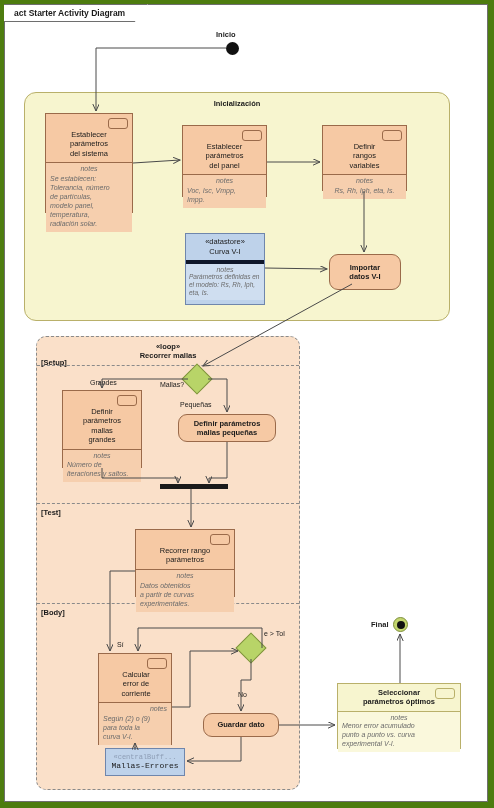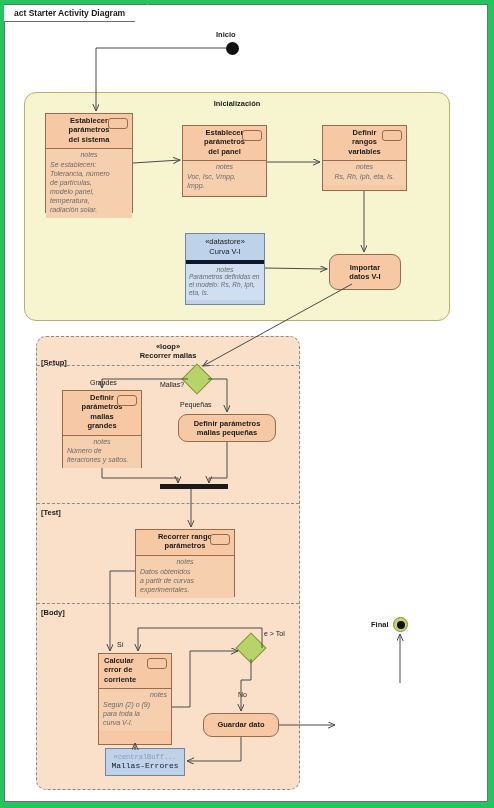--- a/index.html
+++ b/index.html
@@ -1,17 +1,17 @@
 <!DOCTYPE html>
 <html><head>
 <meta charset="utf-8">
 <style>
   html,body{margin:0;padding:0;background:#ffffff;}
   body{font-family:"Liberation Sans",sans-serif;}
-  #canvas{position:relative;width:494px;height:808px;overflow:hidden;background:#22c55e;}
+  #canvas{position:relative;width:494px;height:808px;overflow:hidden;background:#4d7c0f;}
 
   
   .frame{position:absolute;left:4px;top:4px;width:484px;height:798px;border:1px solid #6e6e6e;background:#fff;box-sizing:border-box;}
   .frame-tab{position:absolute;left:4px;top:4px;height:18px;box-sizing:border-box;
              border:1px solid #6e6e6e;border-left:none;background:#fff;padding:0 22px 0 10px;
              display:flex;align-items:center;font-size:8.5px;font-weight:bold;color:#1a1a1a;white-space:nowrap;}
   .frame-tab:after{content:"";position:absolute;right:-1px;top:-1px;width:0;height:0;
              border-left:14px solid transparent;border-bottom:19px solid #fff;}
   .frame-tab .clip{position:absolute;right:-1px;top:-1px;width:0;height:0;
              border-left:15px solid transparent;border-bottom:20px solid #6e6e6e;z-index:-1;}
@@ -20,21 +20,21 @@
   .grp-init{position:absolute;background:#f7f5cf;border:1px solid #b9b06a;border-radius:12px;}
   .grp-loop{position:absolute;background:#fae0c9;border:1px dashed #8a8a8a;border-radius:10px;}
   .grp-title{position:absolute;width:100%;text-align:center;font-size:7.5px;font-weight:bold;color:#1a1a1a;}
   .stereo{font-size:7.5px;font-weight:bold;color:#1a1a1a;text-align:center;}
 
   .seg-line{position:absolute;border-top:1px dashed #8a8a8a;left:0;width:100%;}
   .seg-label{position:absolute;font-size:7.5px;font-weight:bold;color:#1a1a1a;}
 
   
   .act{position:absolute;box-sizing:border-box;border:1px solid #9a6a4a;background:#f6c9a4;}
-  .act .hd{position:relative;padding:2px 3px 4px 3px;text-align:center;font-size:7.5px;font-weight:bold;
+  .act .hd{position:relative;padding:16px 3px 4px 3px;text-align:center;font-size:7.5px;font-weight:normal;
            color:#1a1a1a;line-height:1.25;border-bottom:1px solid #9a6a4a;}
   .act .corner{position:absolute;right:4px;top:4px;width:18px;height:9px;border:1px solid #9a6a4a;
                border-radius:3px;background:#f6c9a4;}
   .act .nbody{padding:2px 4px 4px 4px;background:#f6cfae;}
   .act .nlabel{text-align:center;font-size:7px;font-style:italic;color:#6b6b6b;line-height:1.25;}
   .act .ntext{font-size:7px;font-style:italic;color:#6b6b6b;line-height:1.3;}
 
   
   .action{position:absolute;box-sizing:border-box;border:1px solid #9a6a4a;background:#f6c9a4;
           border-radius:9px;display:flex;align-items:center;justify-content:center;text-align:center;
@@ -179,21 +179,21 @@
       <span class="corner"></span>
       <span>Recorrer rango<br>parámetros</span>
     </div>
     <div class="nbody">
       <div class="nlabel">notes</div>
       <div class="ntext">Datos obtenidos<br>a partir de curvas<br>experimentales.</div>
     </div>
   </div>
 
   <div class="act" style="left:98px;top:653px;width:74px;height:92px;">
-    <div class="hd" style="text-align:left;padding-left:5px;">
+    <div class="hd" style="text-align:center;padding-left:5px;">
       <span class="corner"></span>
       <span>Calcular<br>error de<br>corriente</span>
     </div>
     <div class="nbody">
       <div class="nlabel" style="text-align:right;">notes</div>
       <div class="ntext">Según (2) o (9)<br>para toda la<br>curva V-I.</div>
     </div>
   </div>
 
   <div class="decision" style="left:240px;top:637px;"></div>
@@ -201,20 +201,30 @@
   <div class="edge-label" style="left:117px;top:641px;">Sí</div>
   <div class="edge-label" style="left:238px;top:691px;">No</div>
 
   <div class="action" style="left:203px;top:713px;width:76px;height:24px;">Guardar dato</div>
 
   <div class="buff" style="left:105px;top:748px;width:80px;height:28px;font-family:Liberation Mono, monospace;">
     <div class="st">«centralBuff...</div>
     <div class="nm">Mallas-Errores</div>
   </div>
 
+  <div class="act-y" style="left:337px;top:683px;width:124px;height:66px;">
+    <div class="hd">
+      <span class="corner"></span>
+      <span>Seleccionar<br>parámetros óptimos</span>
+    </div>
+    <div class="nbody">
+      <div class="nlabel">notes</div>
+      <div class="ntext">Menor error acumulado<br>punto a punto vs. curva<br>experimental V-I.</div>
+    </div>
+  </div>
 
   <div class="ctl-label" style="left:216px;top:30px;">Inicio</div>
   <div class="node-init" style="left:226px;top:42px;"></div>
 
   <div class="ctl-label" style="left:371px;top:620px;">Final</div>
   <div class="node-final" style="left:393px;top:617px;">
       <i></i>
     </div>
 
   <svg class="wires" viewBox="0 0 494 808">

